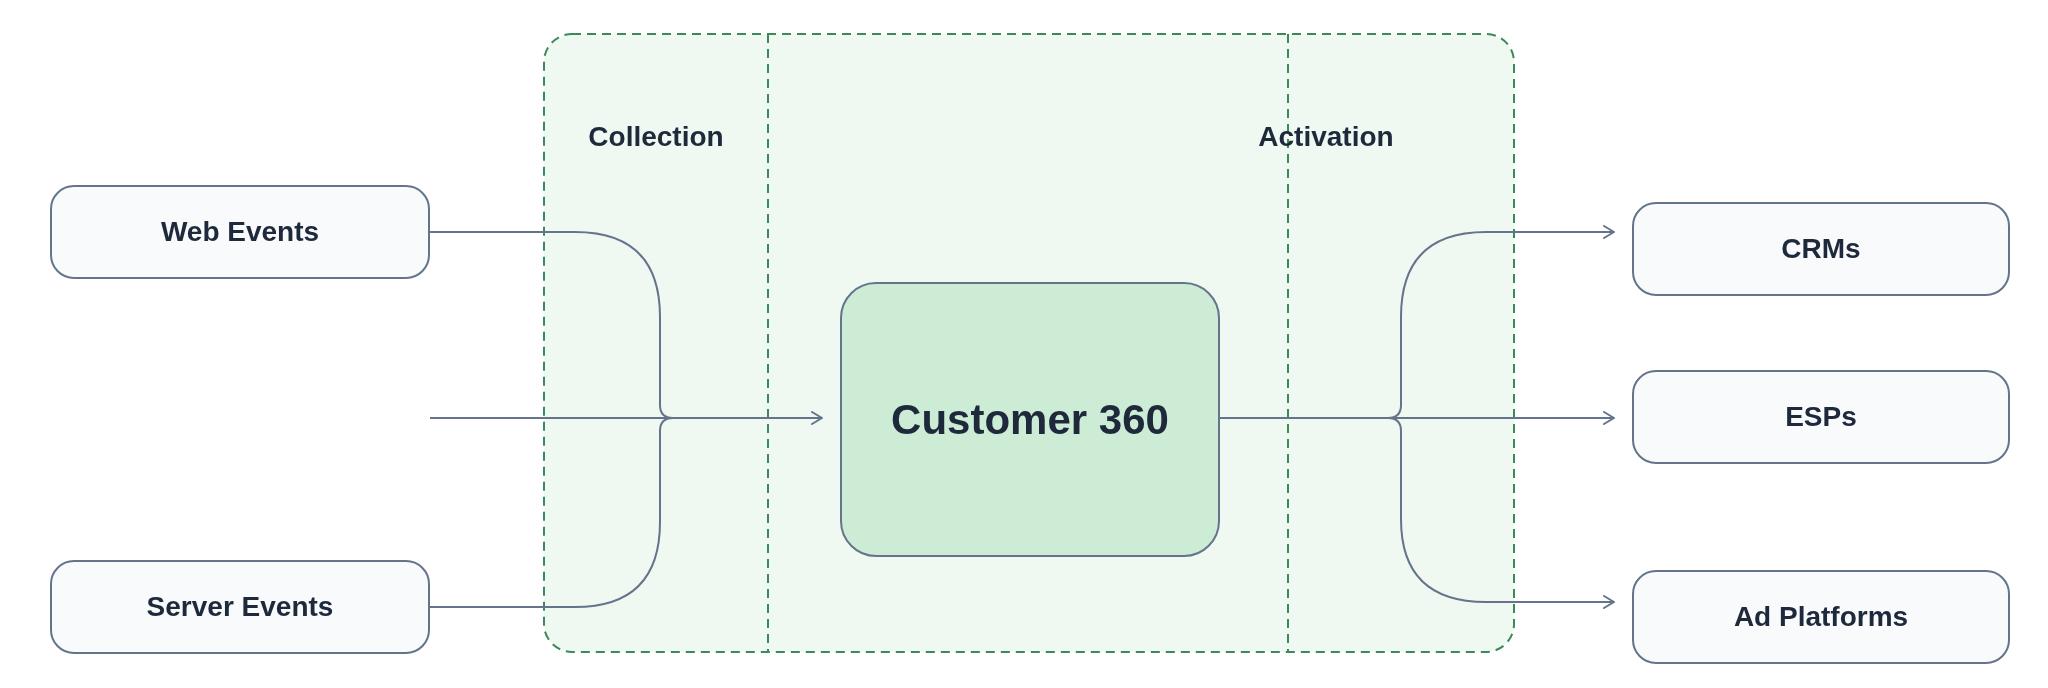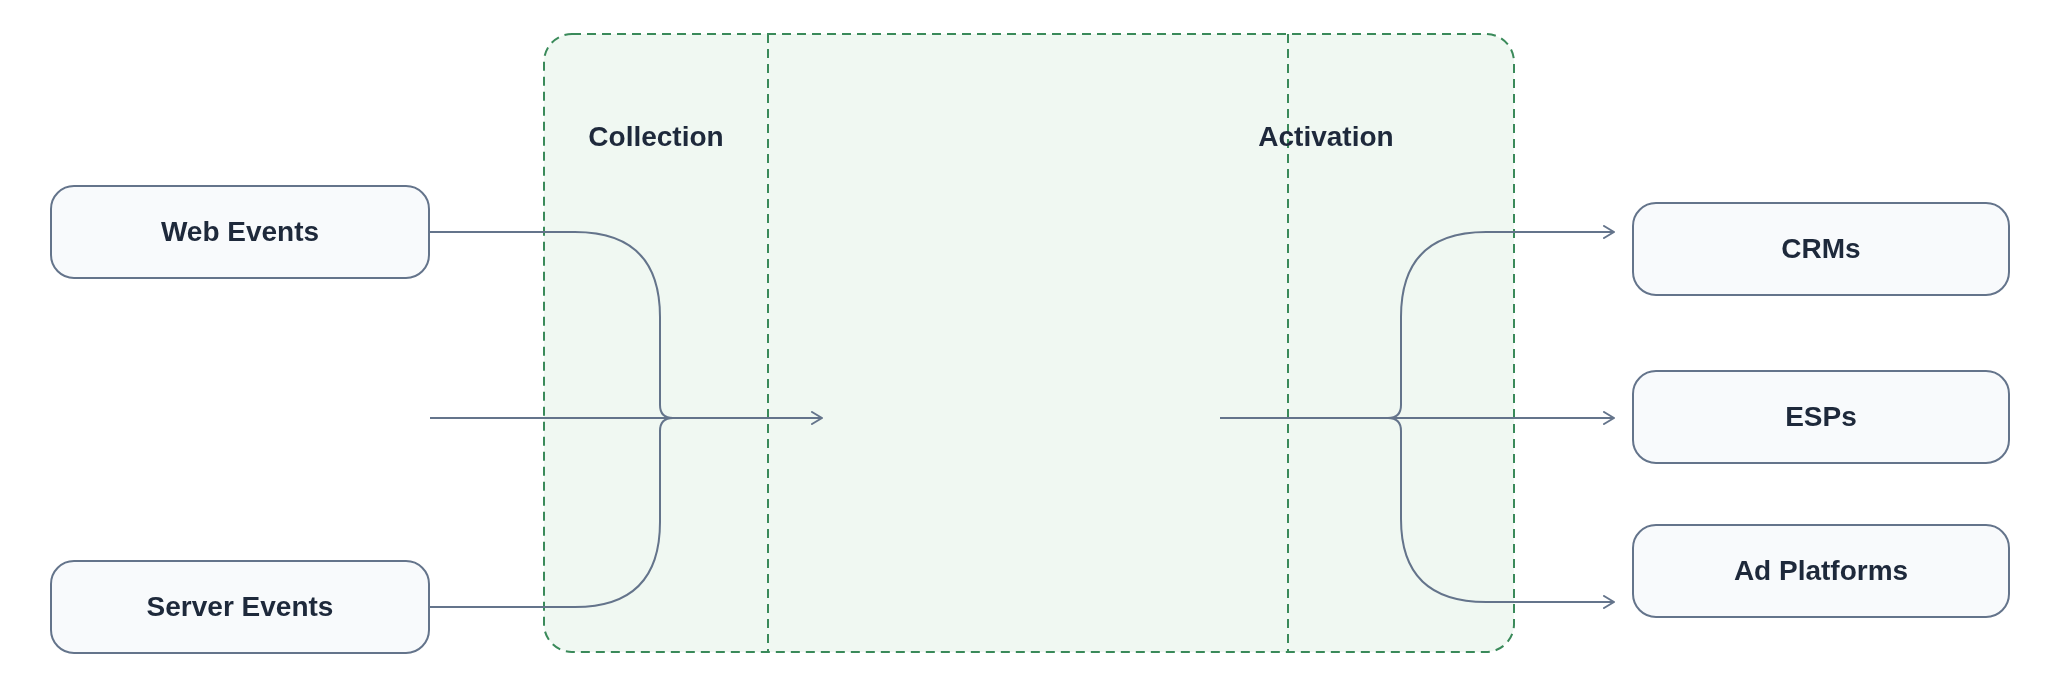--- a/index.html
+++ b/index.html
@@ -87,18 +87,19 @@
       <path d="M 1388 418 Q 1401 418 1401 431 V 519 Q 1401 602 1486 602 H 1614" marker-end="url(#arrow)"></path>
     </g>
   </svg>
 
   <div class="zone-label" style="left:656px">Collection</div>
   <div class="zone-label" style="left:1326px">Activation</div>
 
   <div class="node source" style="top:185px">Web Events</div>
   <div class="node source" style="top:560px">Server Events</div>
 
+  <div class="node hub">Customer 360</div>
 
   <div class="node dest" style="top:202px">CRMs</div>
   <div class="node dest" style="top:370px">ESPs</div>
-  <div class="node dest" style="top:524px">Ad Platforms</div>
+  <div class="node dest" style="top:570px">Ad Platforms</div>
 
 </div>
 
 </body></html>

